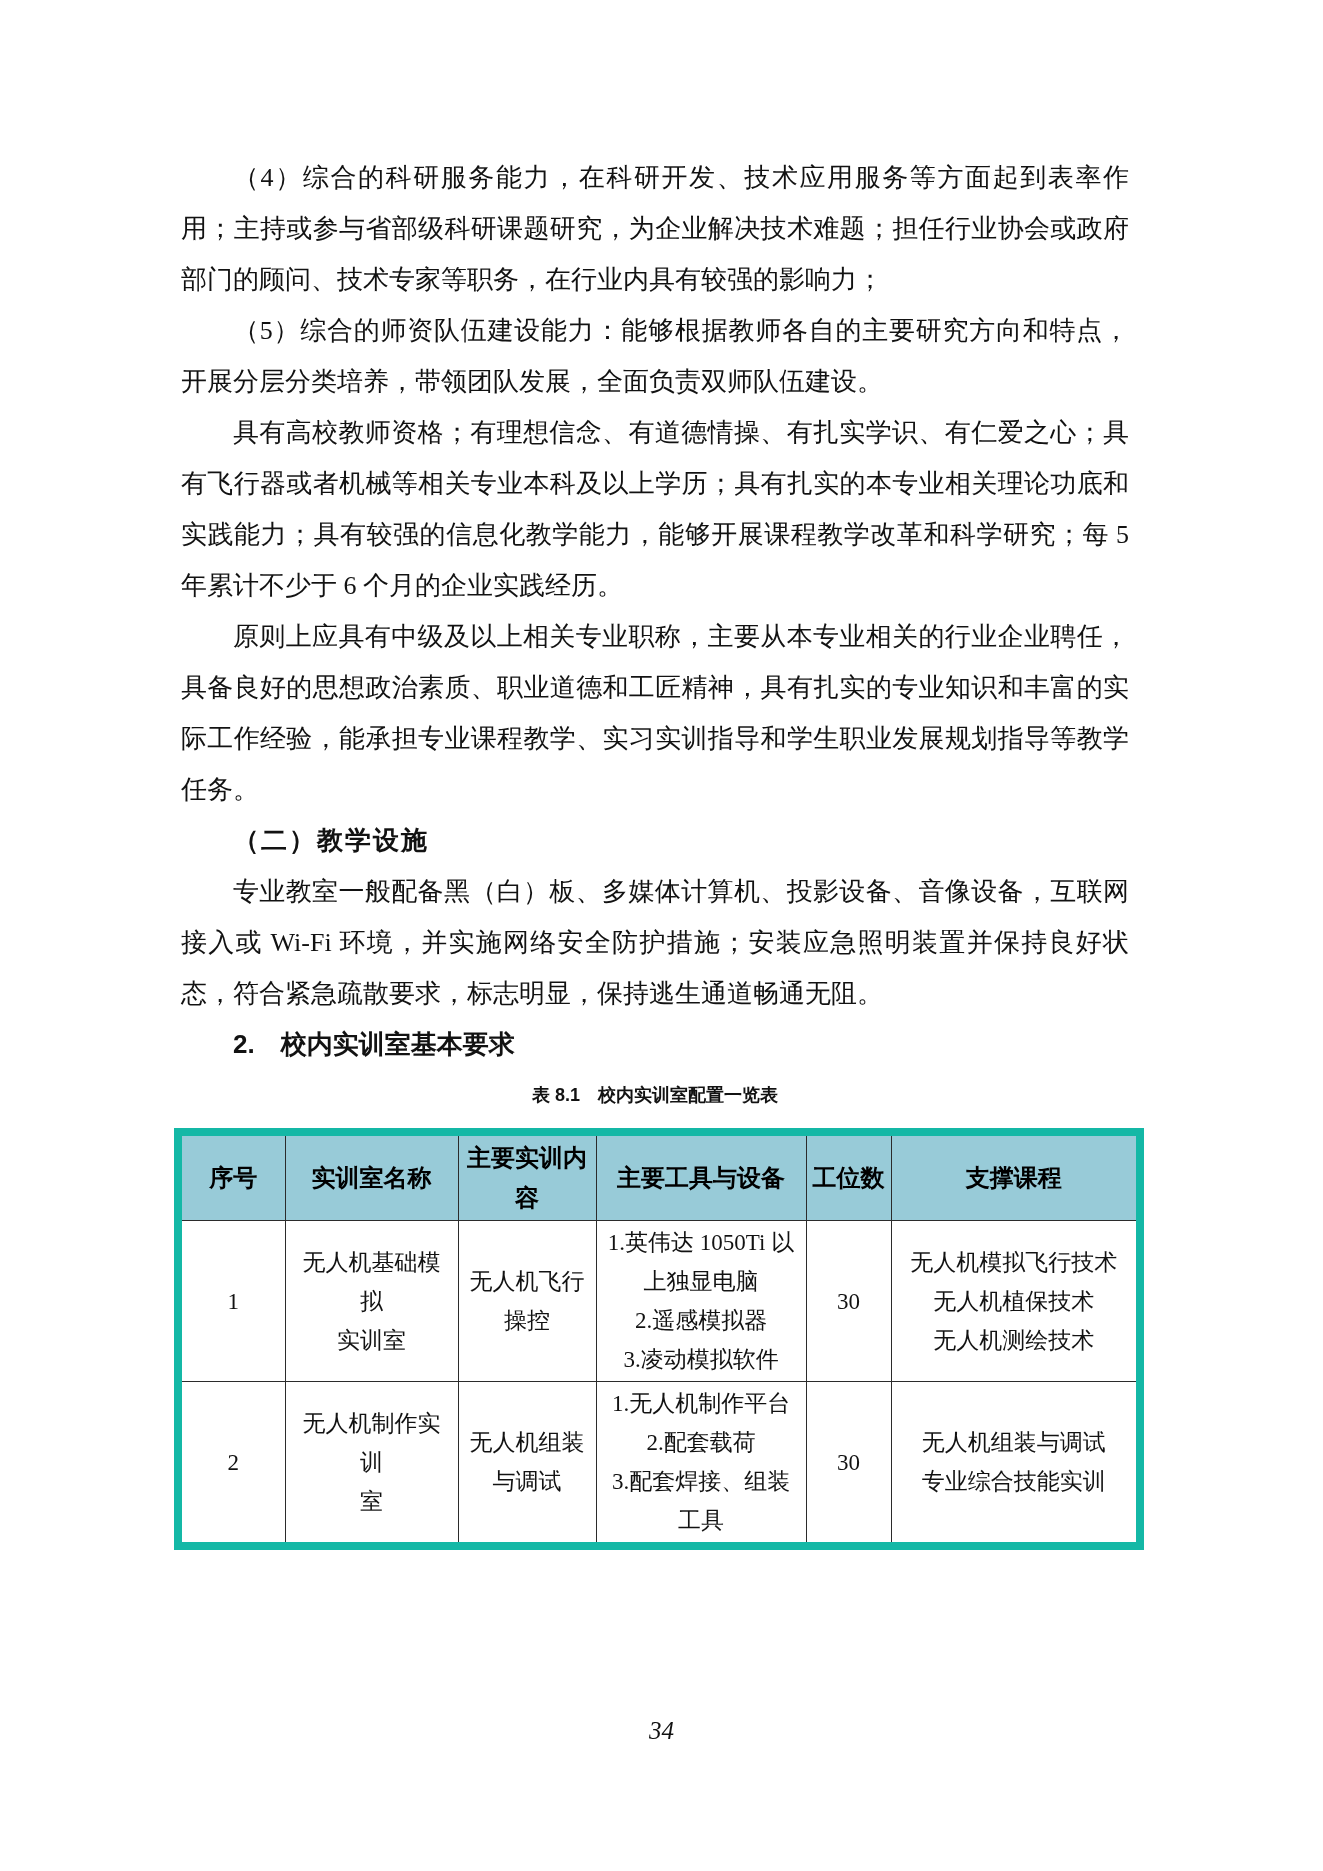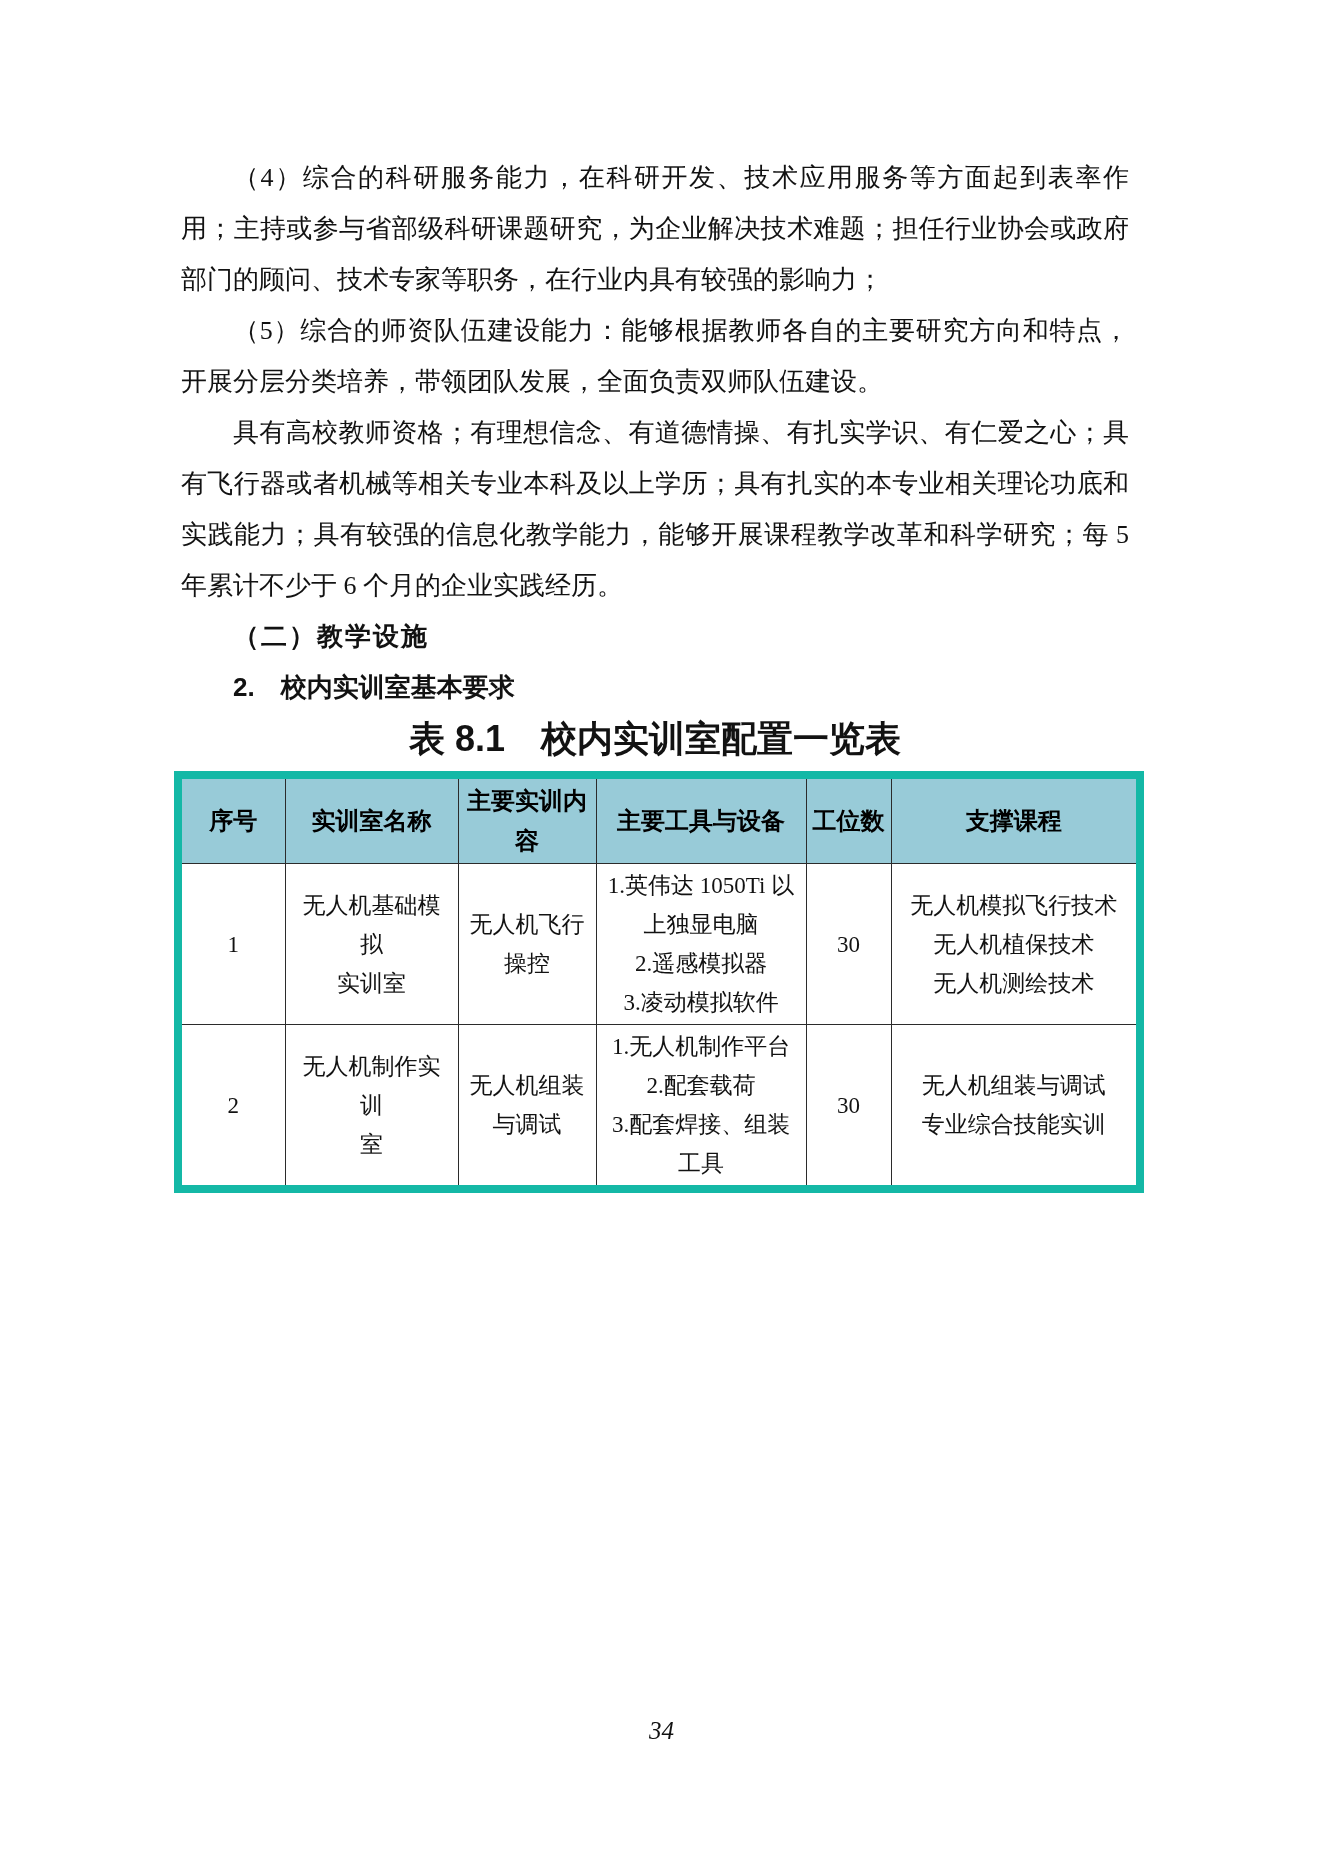--- a/index.html
+++ b/index.html
@@ -31,21 +31,21 @@
     text-indent:2em;
     font-weight:bold;
     font-family:"Liberation Sans","DejaVu Sans",sans-serif;
     margin:0;
   }
   .heading.kai{
     font-family:"Liberation Serif","DejaVu Serif",serif;
     letter-spacing:2px;
   }
   .table-caption{
-    font-size:36px;
+    font-size:18px;
     line-height:51px;
     font-weight:bold;
     font-family:"Liberation Sans","DejaVu Sans",sans-serif;
     text-align:center;
     margin:0;
   }
   table.cfg{
     width:962px;
     margin:7px 0 0 -7px;
     border-collapse:collapse;
@@ -92,21 +92,23 @@
 <body>
 
 <div class="page">
 
   <div class="doc-body">
 
     <div id="blocks-container">
         <div class="para">（4）综合的科研服务能力，在科研开发、技术应用服务等方面起到表率作用；主持或参与省部级科研课题研究，为企业解决技术难题；担任行业协会或政府部门的顾问、技术专家等职务，在行业内具有较强的影响力；</div>
         <div class="para">（5）综合的师资队伍建设能力：能够根据教师各自的主要研究方向和特点，开展分层分类培养，带领团队发展，全面负责双师队伍建设。</div>
         <div class="para">具有高校教师资格；有理想信念、有道德情操、有扎实学识、有仁爱之心；具有飞行器或者机械等相关专业本科及以上学历；具有扎实的本专业相关理论功底和实践能力；具有较强的信息化教学能力，能够开展课程教学改革和科学研究；每 5 年累计不少于 6 个月的企业实践经历。</div>
+        <div class="para">原则上应具有中级及以上相关专业职称，主要从本专业相关的行业企业聘任，具备良好的思想政治素质、职业道德和工匠精神，具有扎实的专业知识和丰富的实际工作经验，能承担专业课程教学、实习实训指导和学生职业发展规划指导等教学任务。</div>
         <div class="heading kai">（二）教学设施</div>
+        <div class="para">专业教室一般配备黑（白）板、多媒体计算机、投影设备、音像设备，互联网接入或 Wi-Fi 环境，并实施网络安全防护措施；安装应急照明装置并保持良好状态，符合紧急疏散要求，标志明显，保持逃生通道畅通无阻。</div>
         <div class="heading">2.　校内实训室基本要求</div>
       </div>
 
     <div class="table-caption">表 8.1　校内实训室配置一览表</div>
 
     <table class="cfg">
       <colgroup id="cfg-cols">
           <col style="width: 107px;">
           <col style="width: 173px;">
           <col style="width: 138px;">

